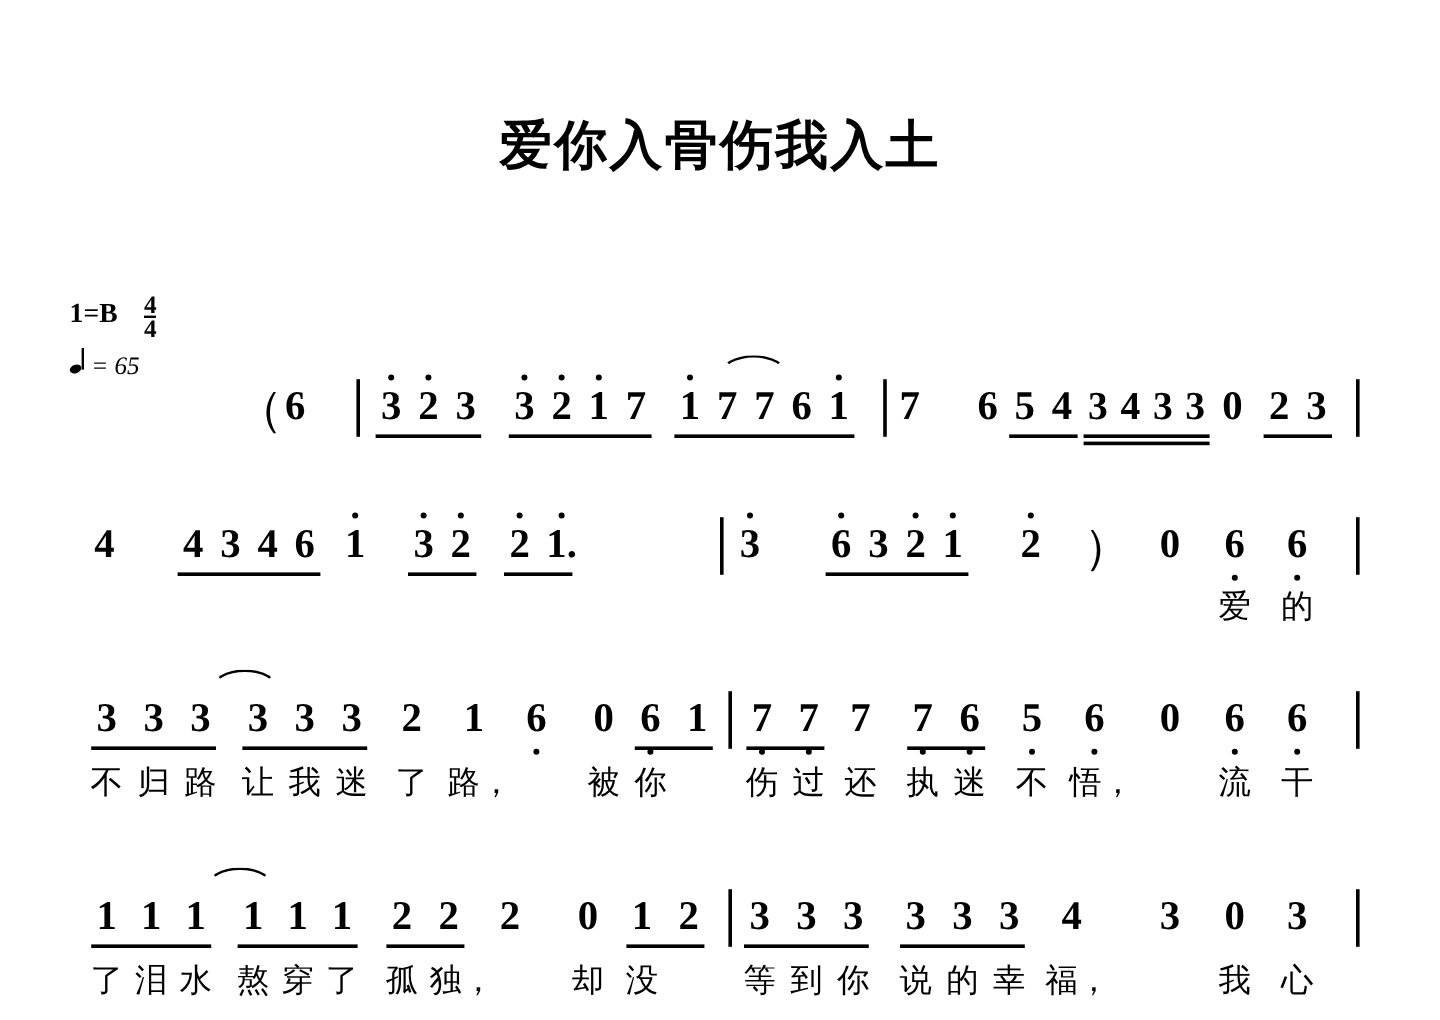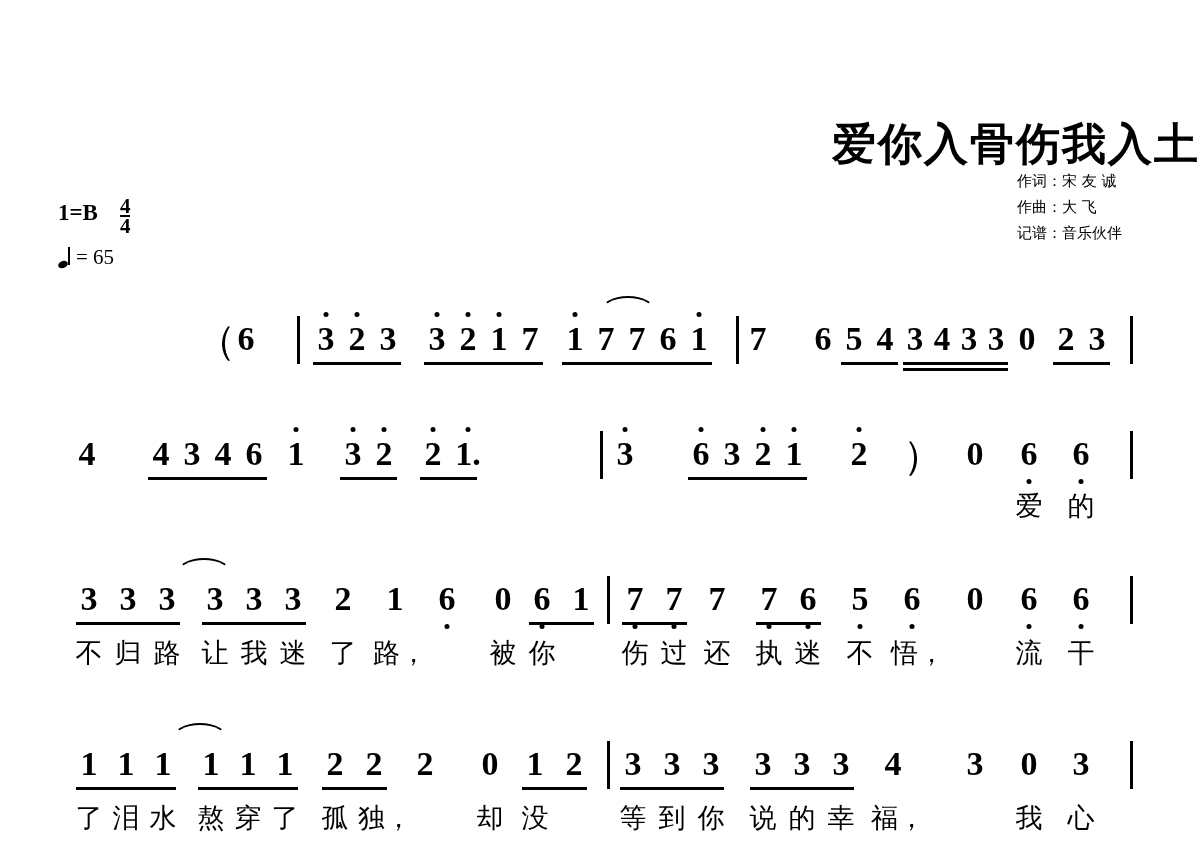--- a/index.html
+++ b/index.html
@@ -14,26 +14,25 @@
   .sheet {
     position: relative;
     width: 1200px; height: 850px;
     background: #fff;
   }
 
   
   .title {
     position: absolute;
     top: 92px; left: 0; width: 1200px;
-    text-align: right;
+    text-align: center;
     font-family: "DejaVu Sans", sans-serif;
     font-weight: 700;
     font-size: 44px;
     letter-spacing: 2px;
-    margin-top: 23px;
   }
   .singer {
     position: absolute;
     top: 186px; left: 0; width: 1200px;
     text-align: center;
     font-family: "DejaVu Sans", sans-serif;
     font-size: 17px;
     letter-spacing: 1px;
   }
   .credits {
@@ -51,39 +50,41 @@
     position: absolute;
     top: 200px; left: 58px;
     font-family: "Liberation Serif", serif;
   }
   .keyline {
     font-size: 23px;
     font-weight: 700;
     letter-spacing: 0px;
     display: flex;
     align-items: flex-start;
+    margin-top: 48px;
   }
   .meter {
     display: inline-block;
     margin-left: 22px;
     text-align: center;
     font-size: 21px;
     font-weight: 700;
     line-height: 17px;
     position: relative;
     top: -2px;
   }
   .meter .num { display: block; }
   .meter .den { display: block; border-top: 2px solid #000; padding-top: 1px; }
   .tempo {
     margin-top: 8px;
     font-size: 20px;
     display: flex;
-    align-items: flex-end;
+    align-items: flex-start;
     gap: 5px;
+    font-style: italic;
   }
   .tempo .notehead {
     display: inline-block;
     position: relative;
     width: 13px; height: 20px;
   }
   .tempo .notehead::before {
     content: "";
     position: absolute;
     left: 0; bottom: 2px;
@@ -183,25 +184,20 @@
     transform: translateX(-50%);
   }
 </style>
 </head>
 <body>
 
 <div class="sheet">
 
   <div class="title">爱你入骨伤我入土</div>
 
-  <div class="credits">
-    <div>作词：宋 友 诚</div>
-    <div>作曲：大    飞</div>
-    <div>记谱：音乐伙伴</div>
-  </div>
 
   <div class="keyblock">
     <div class="keyline">
       <span>1=B</span>
       <span class="meter">
         <span class="num">4</span>
         <span class="den">4</span>
       </span>
     </div>
     <div class="tempo">

